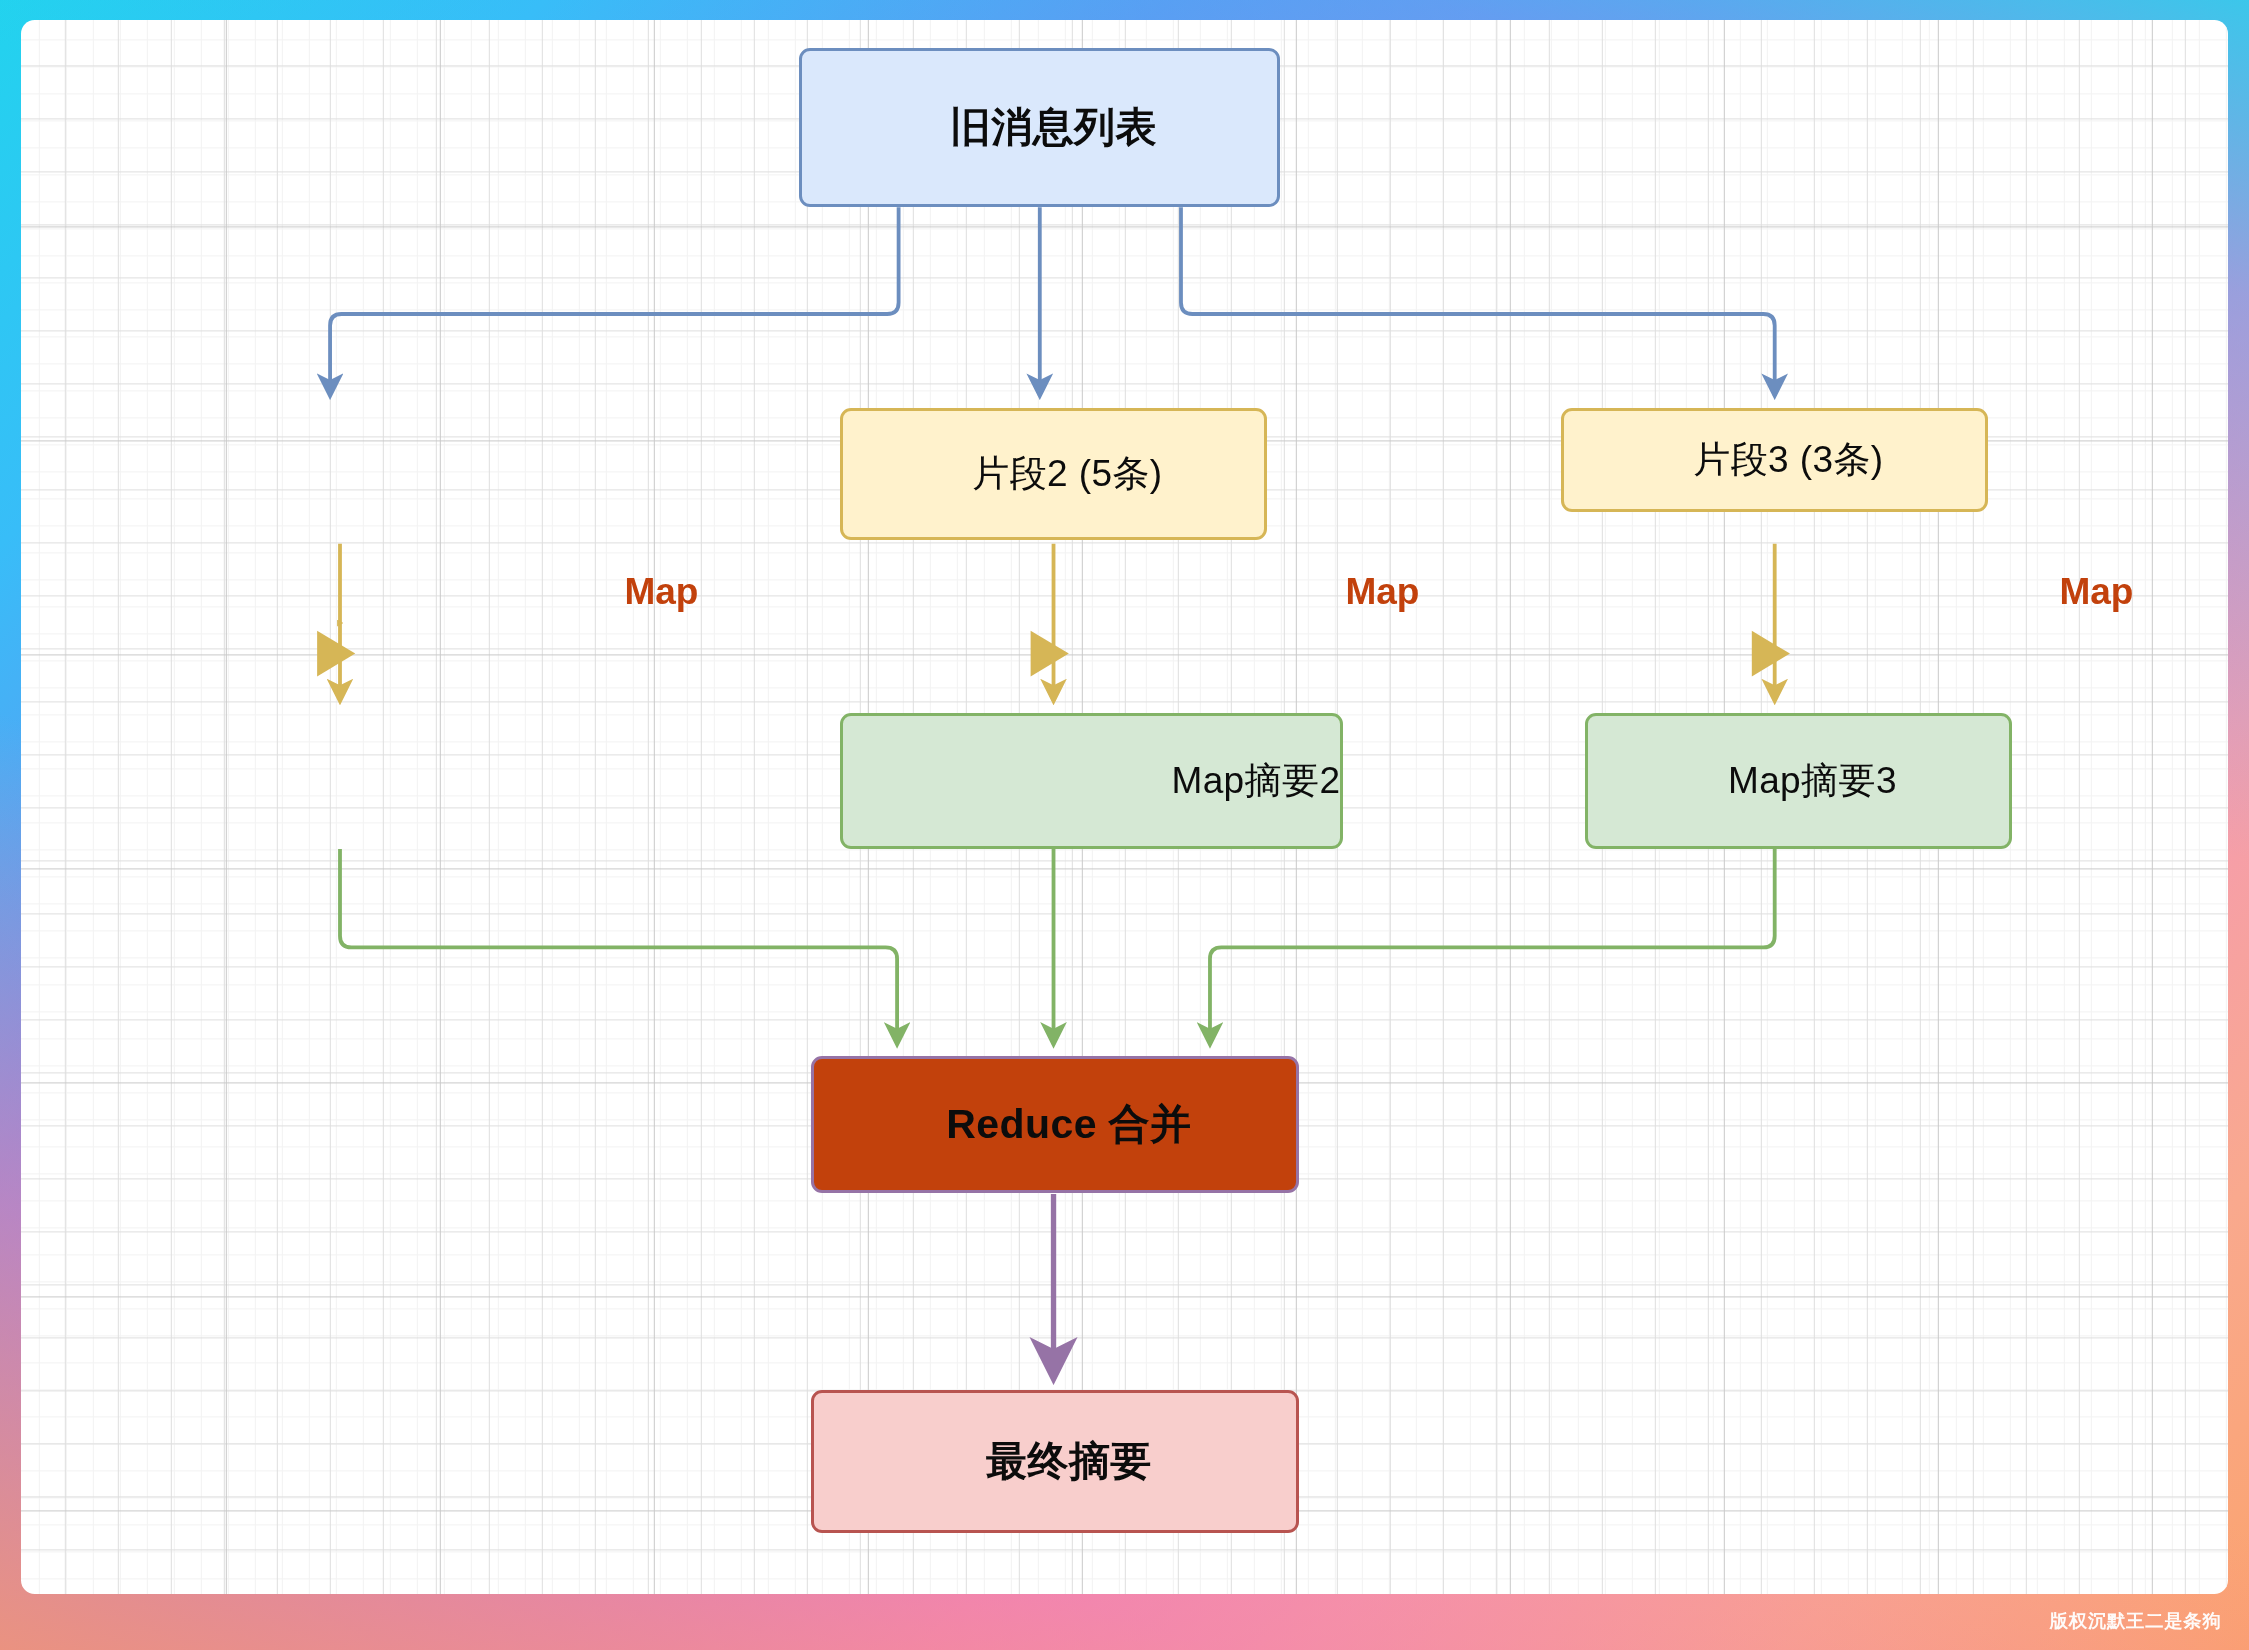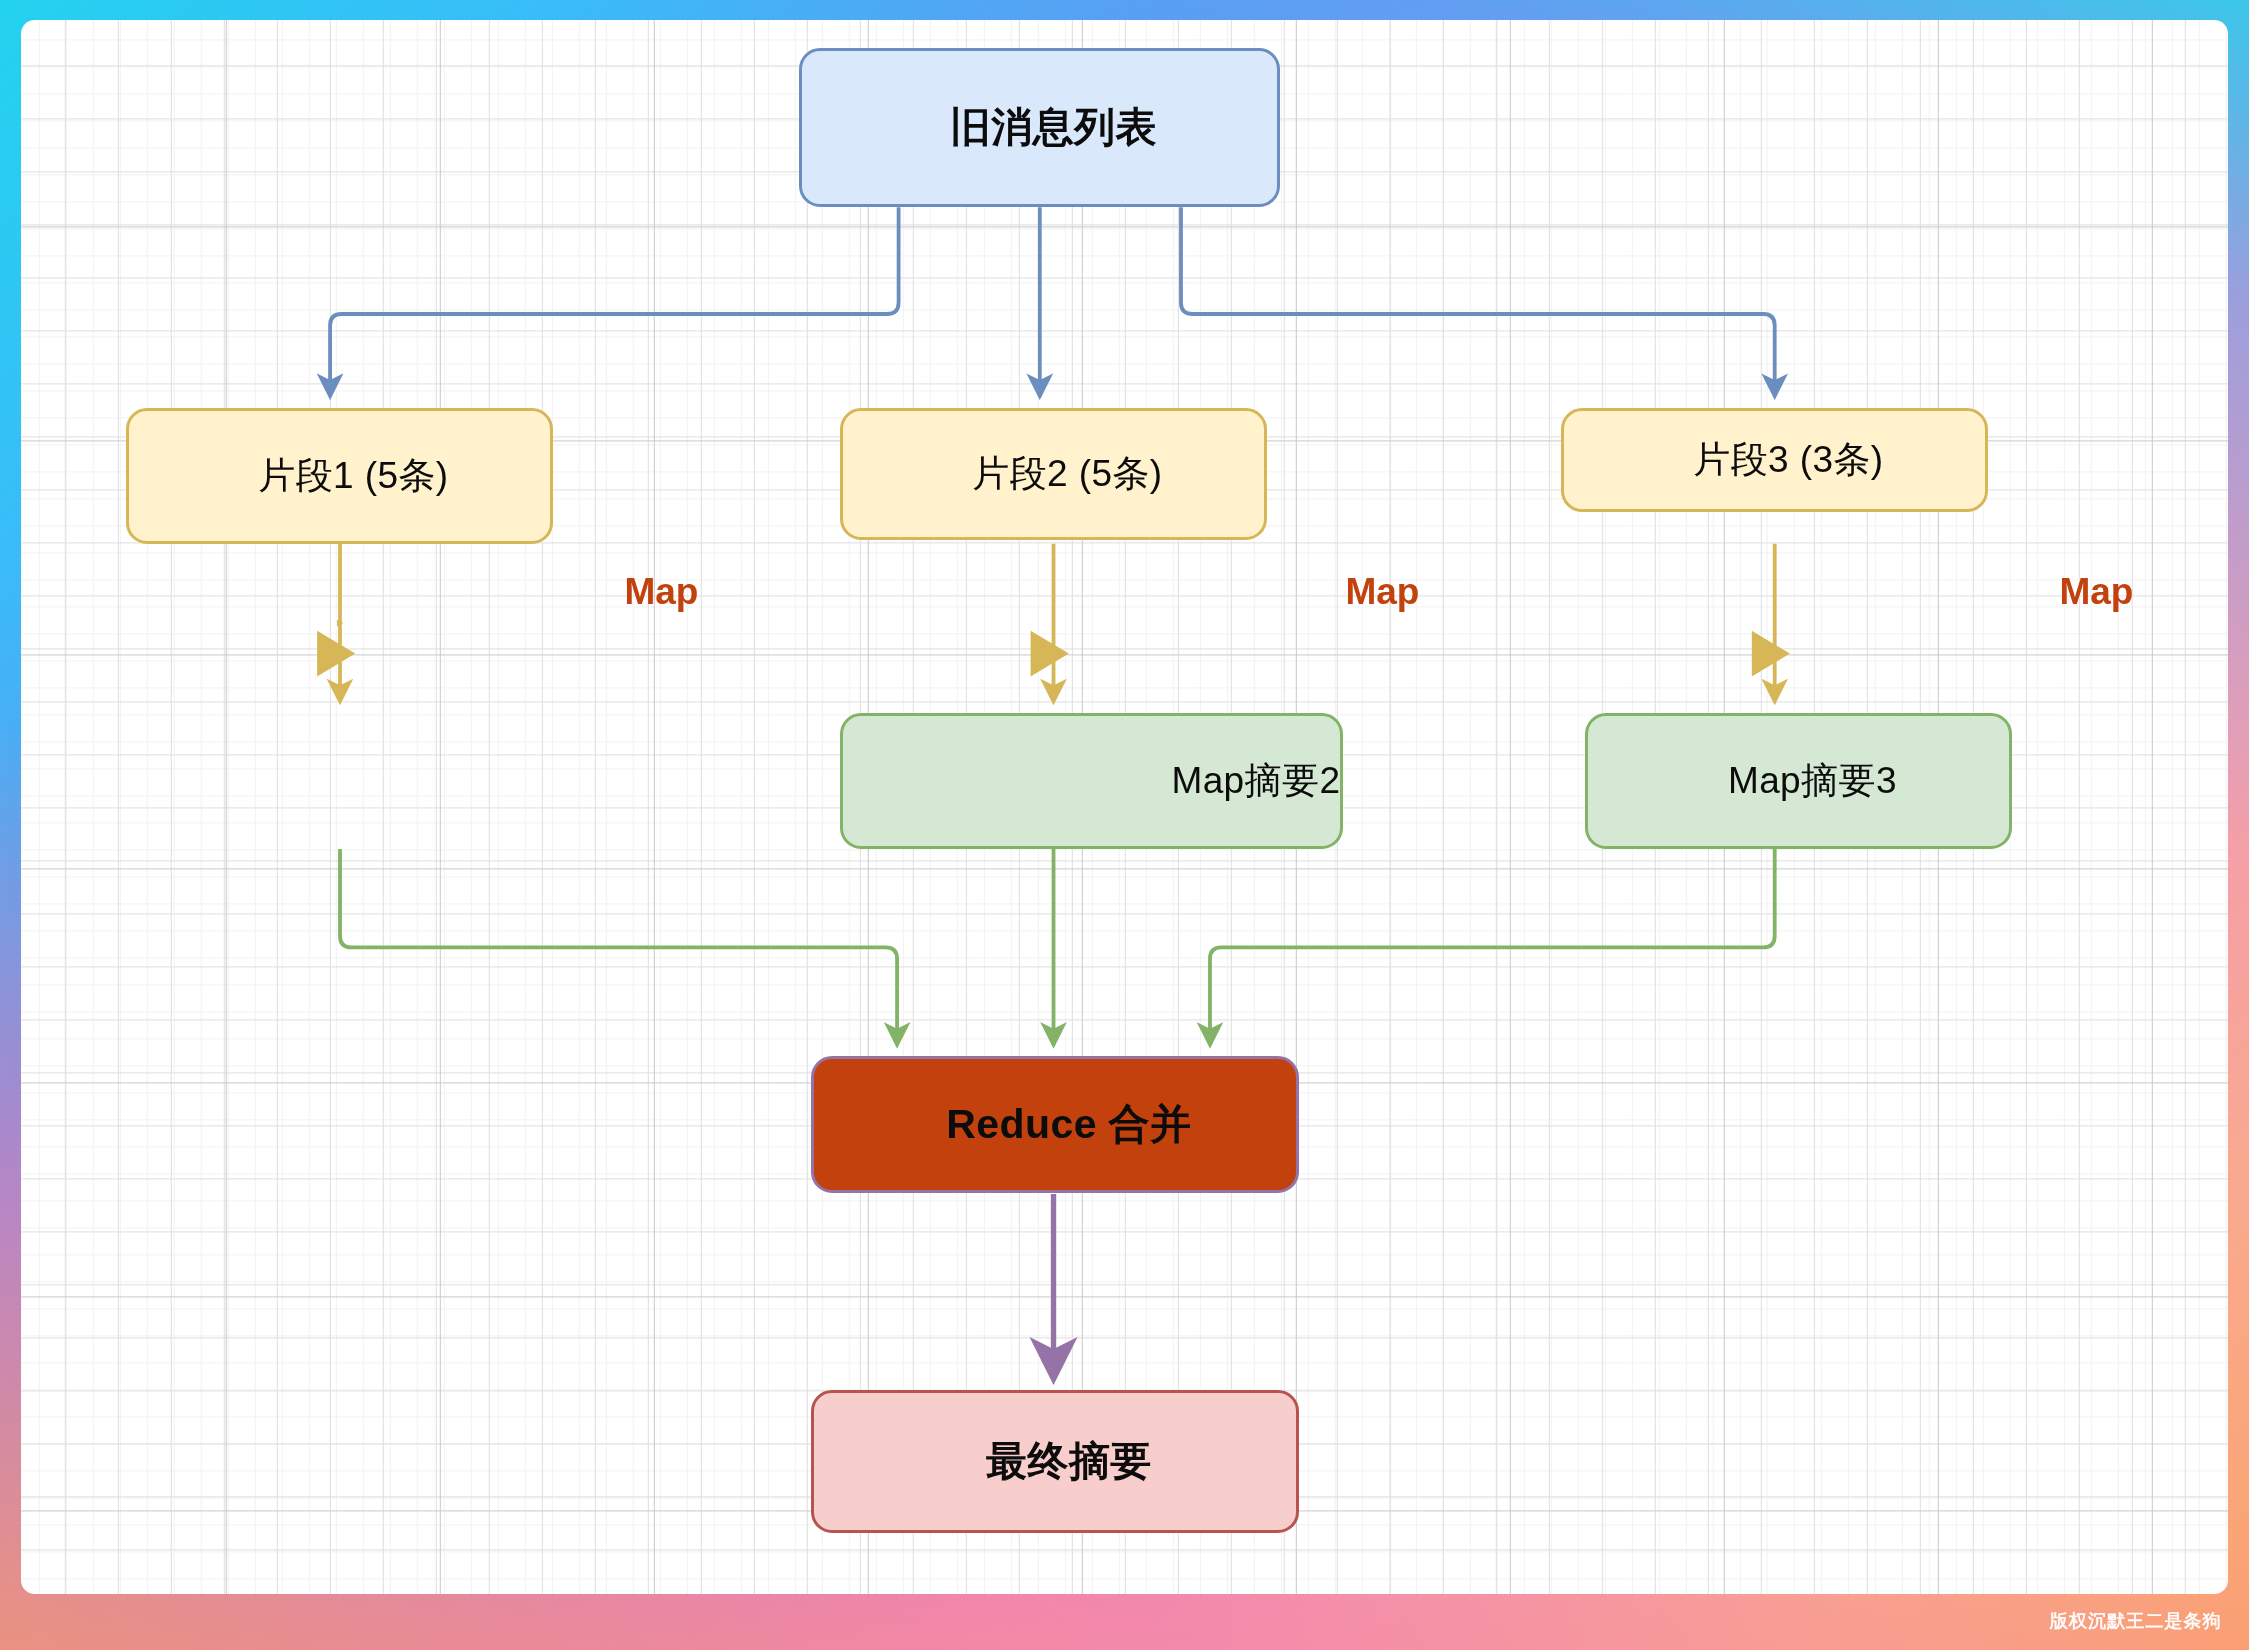--- a/index.html
+++ b/index.html
@@ -89,21 +89,21 @@
   }
 
   
   .node {
     position: absolute;
     box-sizing: border-box;
     display: flex;
     align-items: center;
     justify-content: center;
     text-align: center;
-    border-radius: 21px;
+    border-radius: 11px;
     border-width: 3.8px;
     border-style: solid;
     color: #0c0c0c;
     line-height: 1.25;
     z-index: 3;
     padding-left: 27px;
   }
   .node.blue   { background: #dae8fc; border-color: #6c8ebf; }
   .node.yellow { background: #fff2cc; border-color: #d6b656; }
   .node.green  { background: #d5e8d4; border-color: #82b366; }
@@ -184,23 +184,20 @@
     <path d="M 1353 1086 L 1353 1342" fill="none" stroke="#82b366" stroke-width="5" marker-end="url(#arrow-green)"></path>
     <path d="M 2298 1086 L 2298 1200 Q 2298 1215 2283 1215 L 1573 1215 Q 1558 1215 1558 1230 L 1558 1342" fill="none" stroke="#82b366" stroke-width="5" marker-end="url(#arrow-green)"></path>
 
     <path d="M 1353 1538 L 1353 1778" fill="none" stroke="#9673a6" stroke-width="7" marker-end="url(#arrow-purple)"></path>
   </svg>
 
   <div class="node blue" style="left:778px; top:28px; width:481px; height:159px;">
     <span class="label t-bold">旧消息列表</span>
   </div>
 
-  <div class="node yellow" style="left:105px; top:388px; width:427px; height:136px;">
-    <span class="label t-normal">片段1 (5条)</span>
-  </div>
   <div class="node yellow" style="left:819px; top:388px; width:427px; height:132px;">
     <span class="label t-normal">片段2 (5条)</span>
   </div>
   <div class="node yellow" style="left:1540px; top:388px; width:427px; height:104px;">
     <span class="label t-normal">片段3 (3条)</span>
   </div>
 
   <div class="node green" style="left:819px; top:693px; width:503px; height:136px;justify-content:flex-end;">
     <span class="label t-normal">Map摘要2</span>
   </div>

